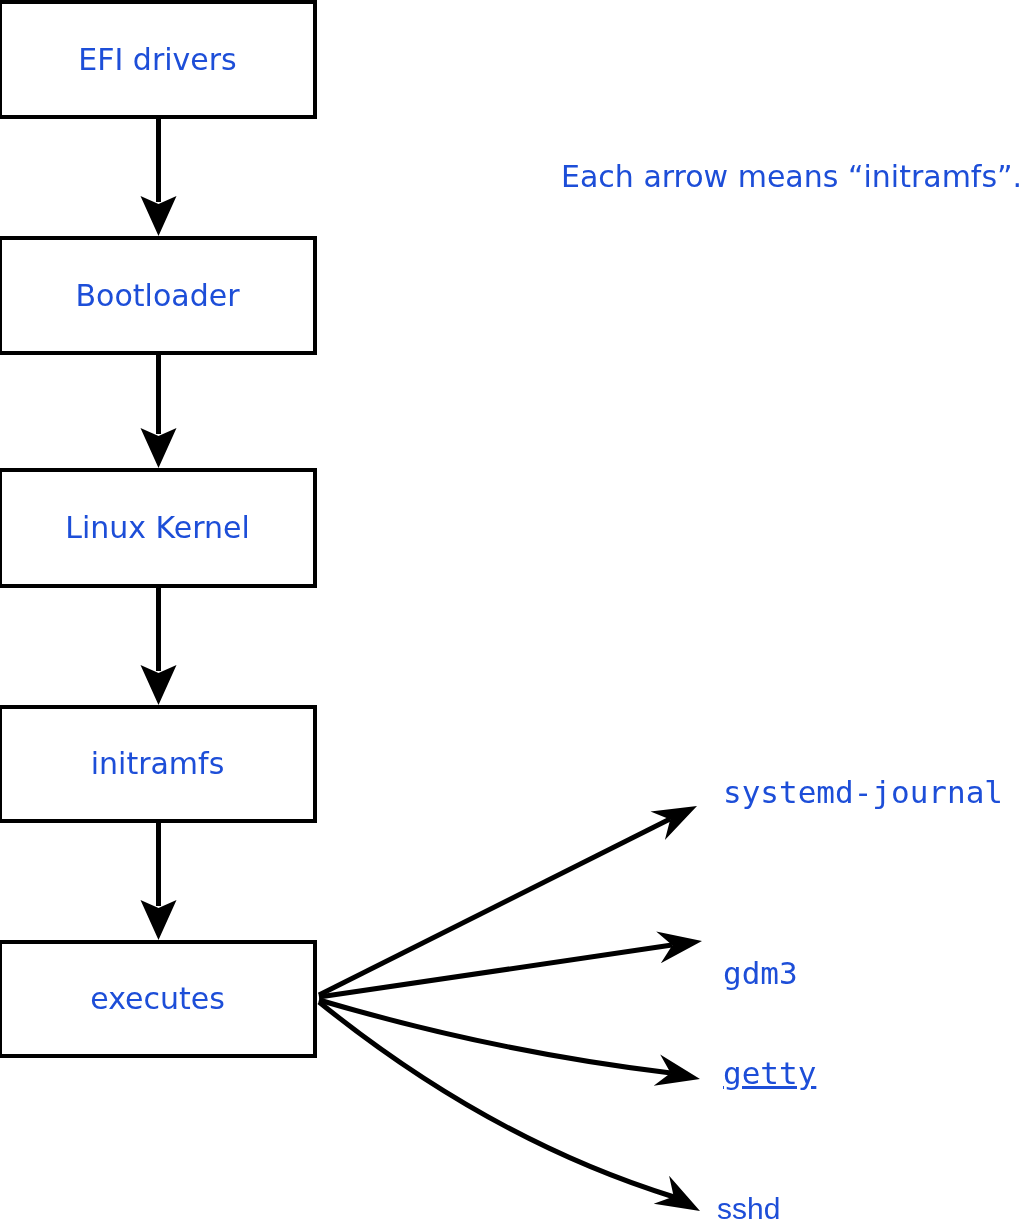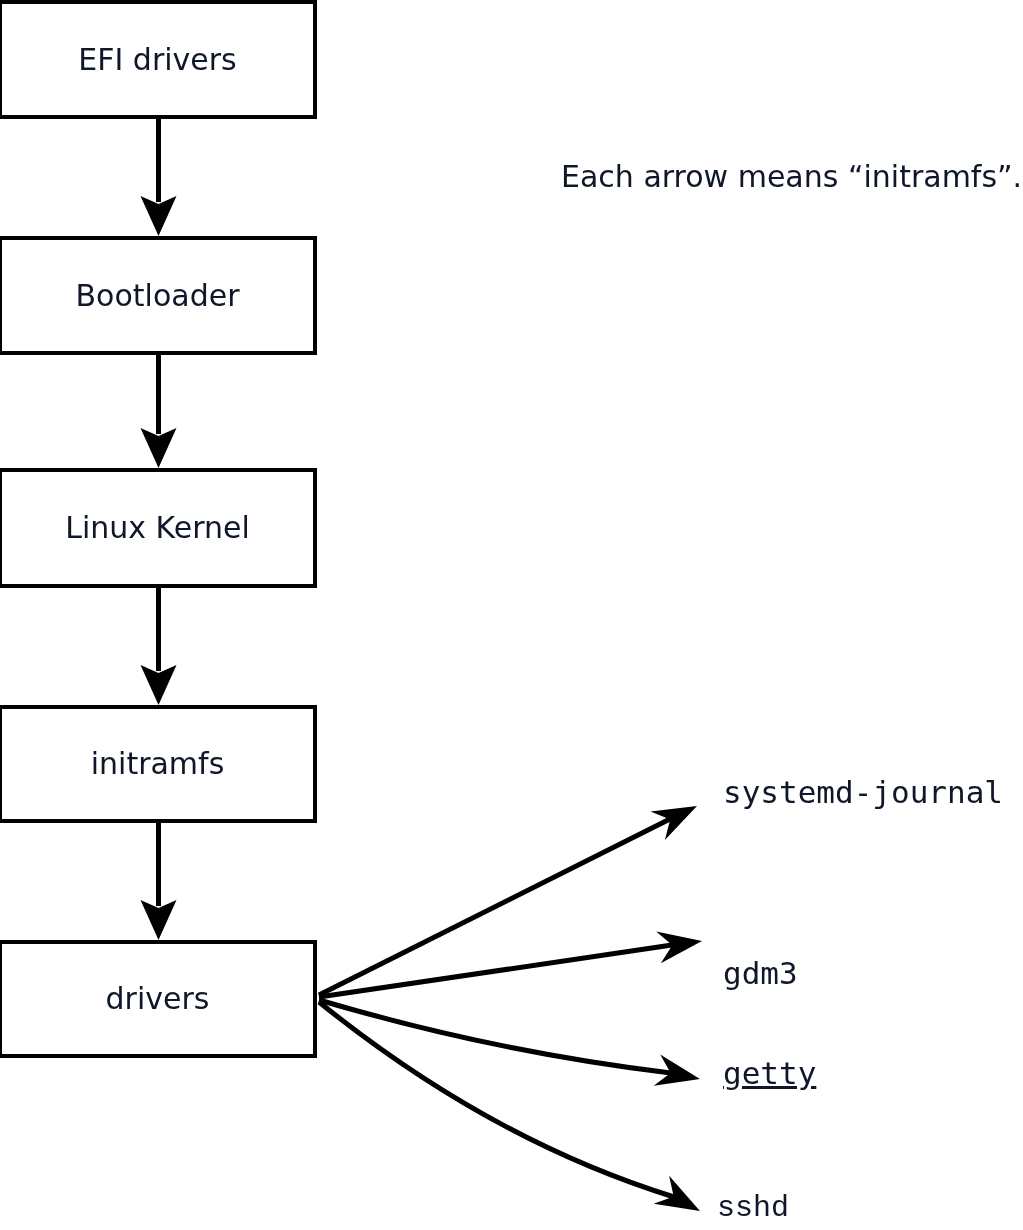--- a/index.html
+++ b/index.html
@@ -7,21 +7,21 @@
     padding: 0;
     background: #ffffff;
   }
   .canvas {
     position: relative;
     width: 1023px;
     height: 1230px;
     background: #ffffff;
     overflow: hidden;
     font-family: "DejaVu Sans", "Liberation Sans", sans-serif;
-    color: #0f172a;
+    color: #1d4ed8;
   }
   .arrows-layer {
     position: absolute;
     left: 0;
     top: 0;
     width: 1023px;
     height: 1230px;
   }
   .node {
     position: absolute;
@@ -48,21 +48,21 @@
     font-family: "DejaVu Sans Mono", "Liberation Mono", monospace;
     font-size: 31px;
     line-height: 1.1;
     white-space: nowrap;
   }
   .proc-journal { left: 723px; top: 775px; }
   .proc-gdm3    { left: 723px; top: 956px; }
   .proc-getty   { left: 723px; top: 1056px; text-decoration: underline; }
   .proc-sshd    {
     left: 717px; top: 1192px;
-    font-family: Liberation Mono, monospace;
+    font-family: Liberation Sans, sans-serif;
     font-size: 30px;
   }
   .annotation {
     position: absolute;
     left: 561px;
     top: 162px;
     font-size: 30px;
     line-height: 1;
     white-space: nowrap;
   }
@@ -117,21 +117,21 @@
   <div class="node node-bootloader">
     <span>Bootloader</span>
   </div>
   <div class="node node-kernel">
     <span>Linux Kernel</span>
   </div>
   <div class="node node-initramfs">
     <span>initramfs</span>
   </div>
   <div class="node node-systemd">
-    <span>drivers</span>
+    <span>executes</span>
   </div>
 
   <div class="proc-label proc-journal">systemd-journal</div>
   <div class="proc-label proc-gdm3">gdm3</div>
   <div class="proc-label proc-getty">getty</div>
   <div class="proc-label proc-sshd">sshd</div>
 
   <div class="annotation">Each arrow means “initramfs”.</div>
 
 </div>

